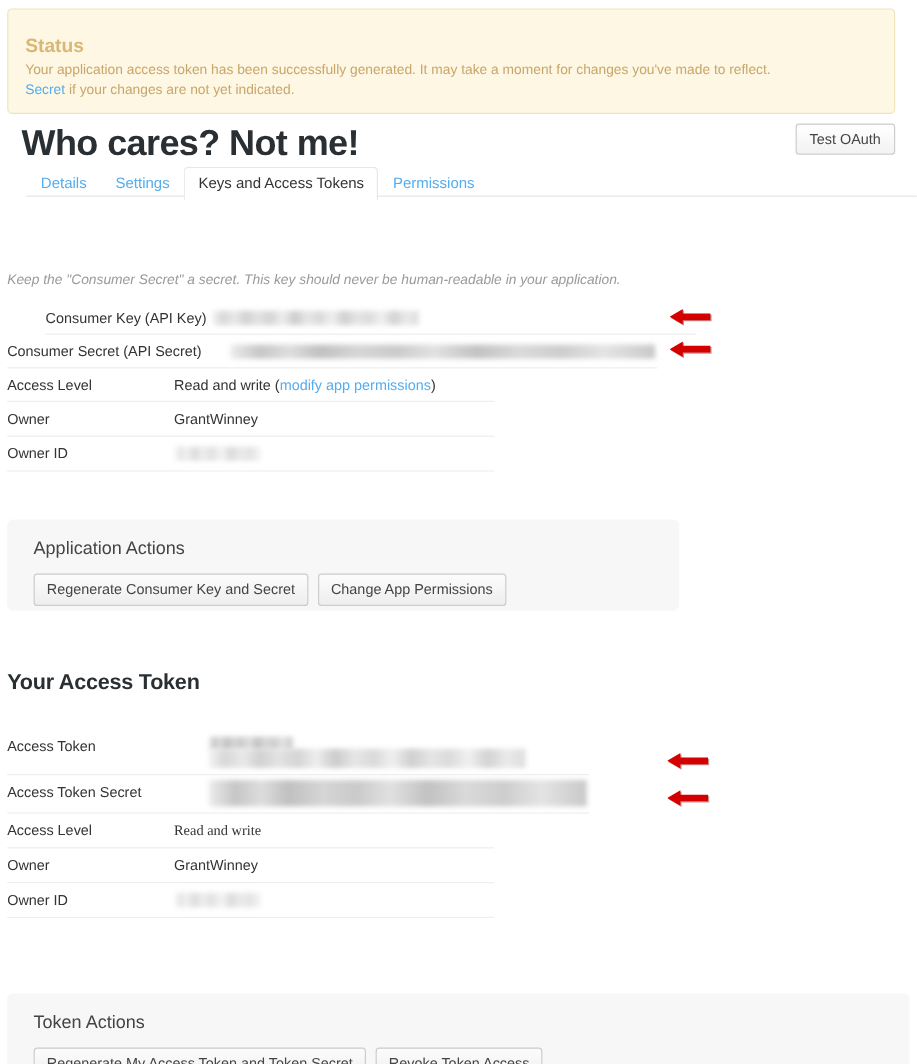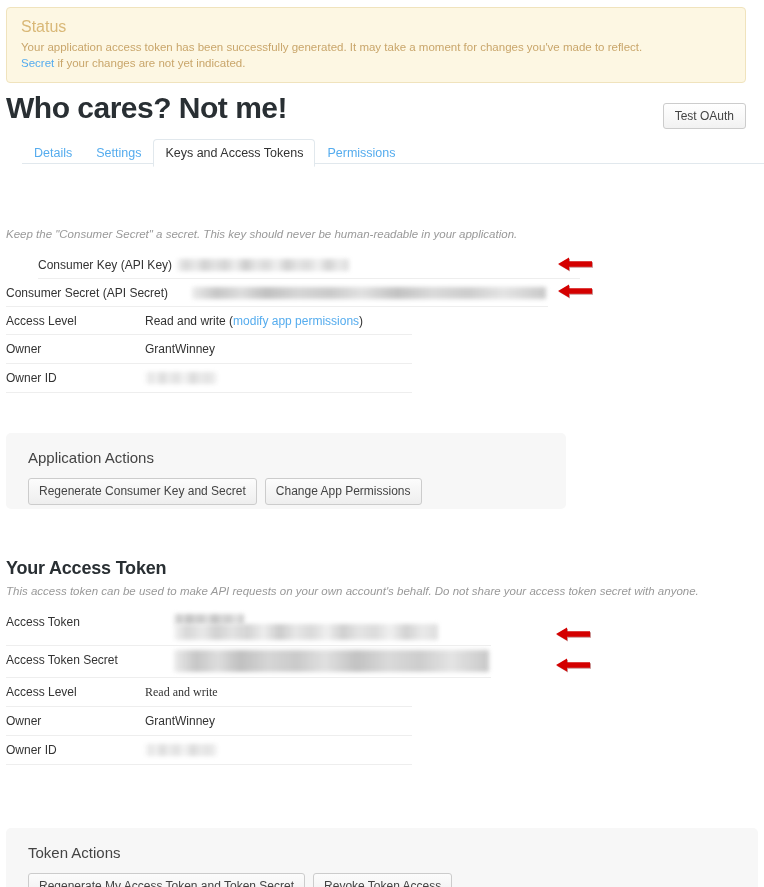--- a/index.html
+++ b/index.html
@@ -32,41 +32,41 @@
     width: 740px;
     box-sizing: border-box;
     background: #fdf7e3;
     border: 1px solid #f0e3bd;
     border-radius: 4px;
     padding: 9px 14px 11px 14px;
   }
   .status-title {
     color: #d9b877;
     font-size: 16px;
-    font-weight: normal;
+    font-weight: bold;
     line-height: 20px;
-    margin: 0 0 2px 0;
+    margin: 12px 0 2px 0;
   }
   .status-text {
     color: #c9a66b;
     font-size: 11.5px;
     line-height: 16px;
   }
   .status-link {
     color: #55acee;
     text-decoration: none;
     cursor: pointer;
   }
 
   
   .app-title {
     position: absolute;
     left: 6px;
     top: 90px;
-    margin: 0;
+    margin: 12px;
     font-size: 30px;
     font-weight: bold;
     letter-spacing: -0.5px;
     color: #292f33;
     line-height: 36px;
   }
   .test-oauth-btn {
     position: absolute;
     right: 18px;
     top: 103px;
@@ -283,21 +283,20 @@
   </div>
 
   <div class="action-panel" style="top:433px; width:560px; height:76px;">
     <h3 class="panel-title">Application Actions</h3>
     <div class="panel-buttons">
       <button class="btn">Regenerate Consumer Key and Secret</button><button class="btn">Change App Permissions</button>
     </div>
   </div>
 
   <h2 class="section-title" style="top:557px;">Your Access Token</h2>
-  <div class="section-sub" style="top:584px;">This access token can be used to make API requests on your own account's behalf. Do not share your access token secret with anyone.</div>
 
   <div class="kv-table" style="top:608px; width:560px;">
 
     <div class="kv-row" style="height:38px; width:485px;">
       <div class="kv-label">Access Token</div>
       <div class="blur dark" style="left:168px; top:6px; width:70px; height:11px;"></div>
       <div class="blur" style="left:168px; top:16px; width:264px; height:16px;"></div>
     </div>
 
     <div class="kv-row" style="height:32px; width:485px;">

